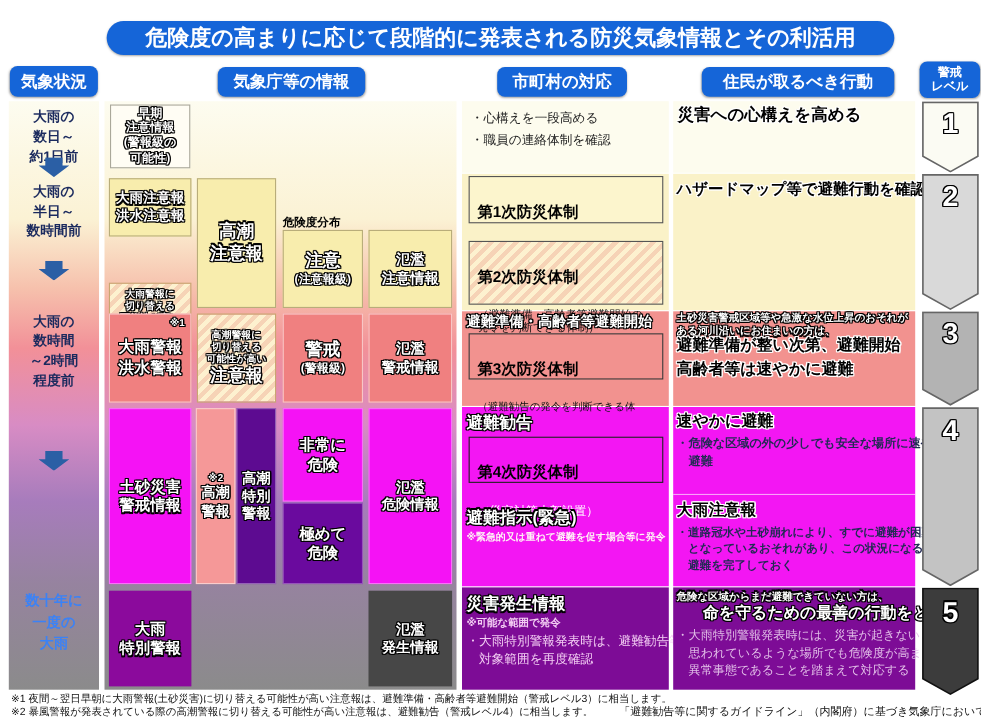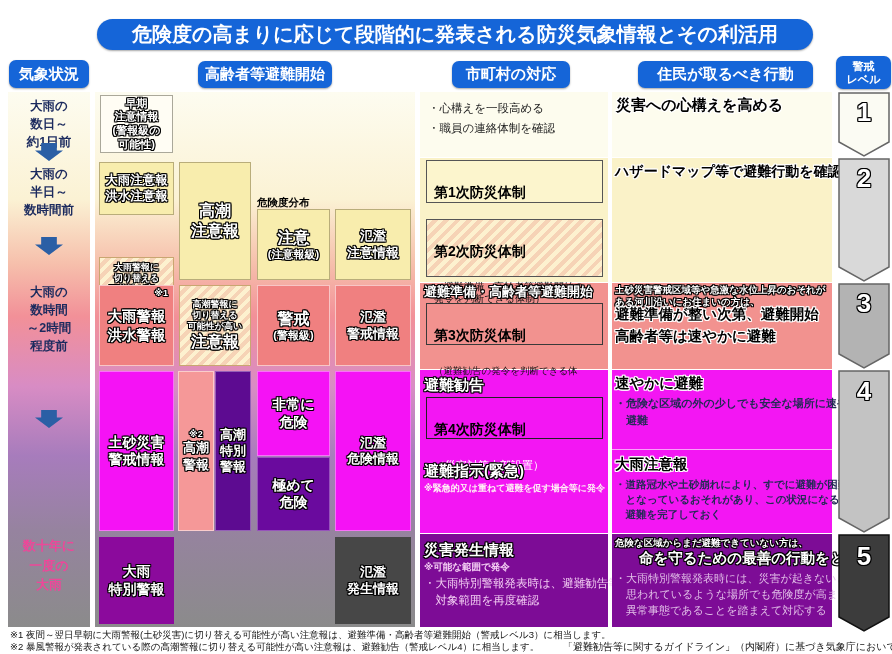--- a/index.html
+++ b/index.html
@@ -40,41 +40,41 @@
   .foot{position:absolute;font-size:9.5px;color:#111;white-space:pre;}
 </style>
 </head>
 <body>
 
 <div id="stage">
 
   <div class="pill" style="left:97px;top:19px;width:716px;height:31px;border-radius:17px;font-size:20px;">危険度の高まりに応じて段階的に発表される防災気象情報とその利活用</div>
 
   <div class="pill" style="left:9px;top:60px;width:80px;height:28px;font-size:15px;">気象状況</div>
-  <div class="pill" style="left:198px;top:61px;width:134px;height:27px;font-size:15px;">高齢者等避難開始</div>
+  <div class="pill" style="left:198px;top:61px;width:134px;height:27px;font-size:15px;">気象庁等の情報</div>
   <div class="pill" style="left:452px;top:61px;width:118px;height:27px;font-size:15px;">市町村の対応</div>
   <div class="pill" style="left:638px;top:61px;width:175px;height:27px;font-size:15px;">住民が取るべき行動</div>
   <div class="pill" style="left:836px;top:56px;width:55px;height:33px;font-size:11px;line-height:1.15;">警戒
 レベル</div>
 
   <div class="band grad" style="left:8px;top:92px;width:82px;height:535px;"></div>
   <div class="txt" style="left:8px;top:97px;width:82px;text-align:center;font-size:12.5px;color:var(--navy);line-height:1.45;">大雨の
 数日～
 約1日前</div>
   <span class="darr" style="left:35px;top:143px;"></span>
   <div class="txt" style="left:8px;top:165px;width:82px;text-align:center;font-size:12.5px;color:var(--navy);line-height:1.45;">大雨の
 半日～
 数時間前</div>
   <span class="darr" style="left:35px;top:237px;"></span>
   <div class="txt" style="left:8px;top:283px;width:82px;text-align:center;font-size:12.5px;color:var(--navy);line-height:1.45;">大雨の
 数時間
 ～2時間
 程度前</div>
   <span class="darr" style="left:35px;top:410px;"></span>
-  <div class="txt" style="left:8px;top:536px;width:82px;text-align:center;font-size:13px;color:#ec4899;line-height:1.5;">数十年に
+  <div class="txt" style="left:8px;top:536px;width:82px;text-align:center;font-size:13px;color:#3b82f6;line-height:1.5;">数十年に
 一度の
 大雨</div>
 
   <div class="band grad" style="left:95px;top:92px;width:320px;height:535px;"></div>
 
   <div class="bx ob" style="left:100px;top:95px;width:73px;height:58px;font-size:11px;background:#fffdf4;border:1px solid #aaa89a;">早期
 注意情報
 (警報級の
 可能性)</div>
   <div class="bx ob ybox" style="left:99px;top:162px;width:75px;height:53px;font-size:12.5px;">大雨注意報

